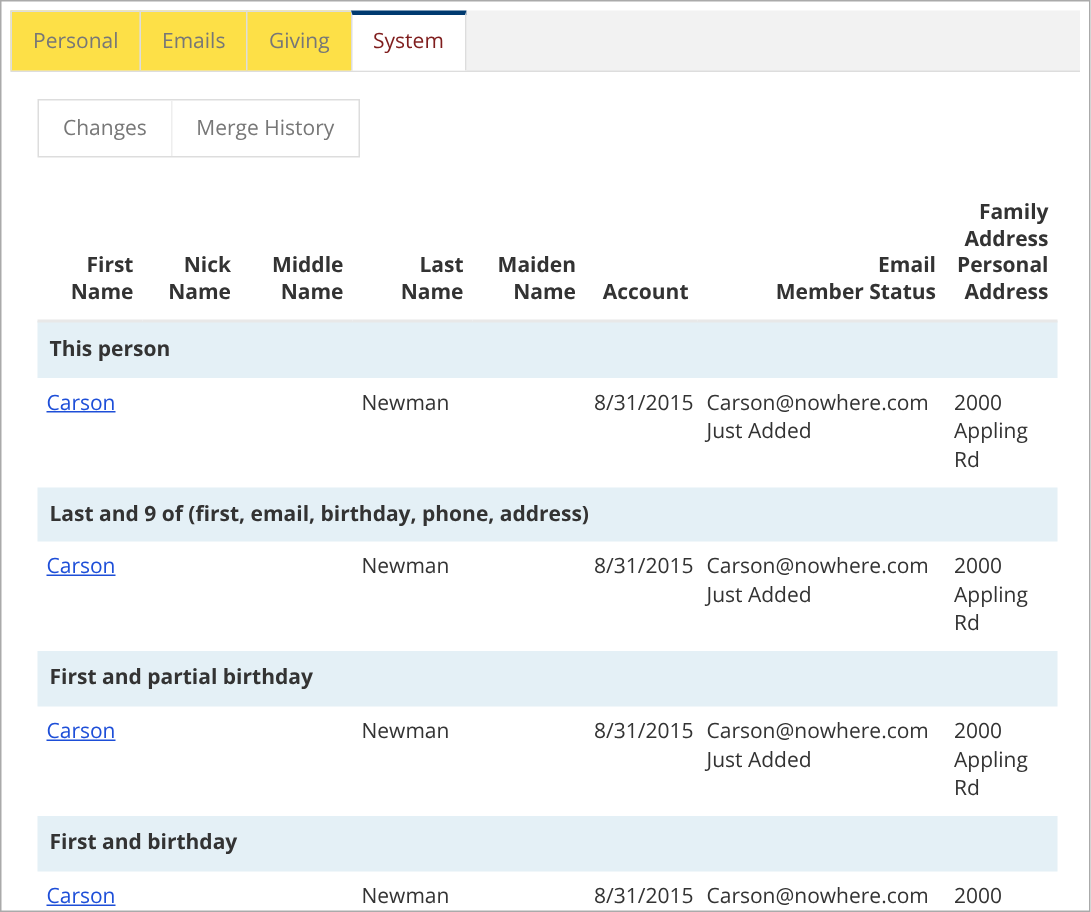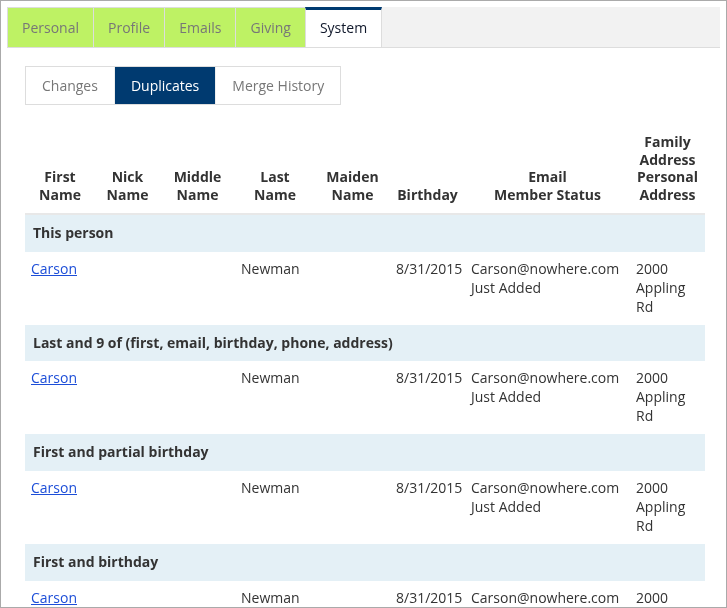--- a/index.html
+++ b/index.html
@@ -22,28 +22,28 @@
     display: flex;
     background: #f2f2f2;
     border-bottom: 1px solid #ddd;
     height: 41px;
   }
   .top-tab {
     padding: 10px 14px 10px 14px;
     color: #777;
     border: 1px solid #ddd;
     border-bottom: none;
-    background: #bef264;
+    background: #fde047;
     cursor: pointer;
     font-size: 14px;
     margin-right: -1px;
   }
   .top-tab.active {
     background: #fff;
-    color: #0f172a;
+    color: #7f1d1d;
     border-top: 3px solid #003a70;
     padding-top: 8px;
     position: relative;
     z-index: 2;
   }
   .content {
     padding: 18px 18px 0 18px;
   }
   
   .sub-tabs {
@@ -64,21 +64,21 @@
     background: #003a70;
     color: #fff;
   }
   
   table {
     width: 100%;
     border-collapse: collapse;
     table-layout: fixed;
   }
   thead th {
-    text-align: center;
+    text-align: right;
     font-weight: 700;
     color: #333;
     font-size: 14px;
     padding: 6px 6px 10px 6px;
     vertical-align: bottom;
     border-bottom: 2px solid #e8e8e8;
     line-height: 1.25;
   }
   tbody td {
     padding: 8px 6px;
@@ -105,30 +105,28 @@
   .col-bday   { width: 75px; }
   .col-email  { width: 165px; }
   .col-addr   { width: 75px; }
 </style>
 </head>
 <body>
 
 <div class="outer">
   <div class="top-tabs">
     <div class="top-tab">Personal</div>
-    <div class="top-tab">Profile</div>
     <div class="top-tab">Emails</div>
     <div class="top-tab">Giving</div>
     <div class="top-tab active">System</div>
   </div>
 
   <div class="content">
     <div class="sub-tabs">
       <div class="sub-tab">Changes</div>
-      <div class="sub-tab active">Duplicates</div>
       <div class="sub-tab">Merge History</div>
     </div>
 
     <table>
       <colgroup>
         <col class="col-first">
           <col class="col-nick">
           <col class="col-middle">
           <col class="col-last">
         <col class="col-maiden">
@@ -136,21 +134,21 @@
           <col class="col-email">
           <col class="col-addr">
       </colgroup>
       <thead>
         <tr>
           <th>First Name</th>
           <th>Nick Name</th>
           <th>Middle Name</th>
           <th>Last Name</th>
           <th>Maiden Name</th>
-          <th>Birthday</th>
+          <th>Account</th>
           <th style="white-space:pre-line;">Email
 Member Status</th>
           <th>Family Address Personal Address</th>
         </tr>
       </thead>
       <tbody id="table-body">
           <tr class="group-header">
             <td colspan="8">This person</td>
           </tr>
           <tr>

